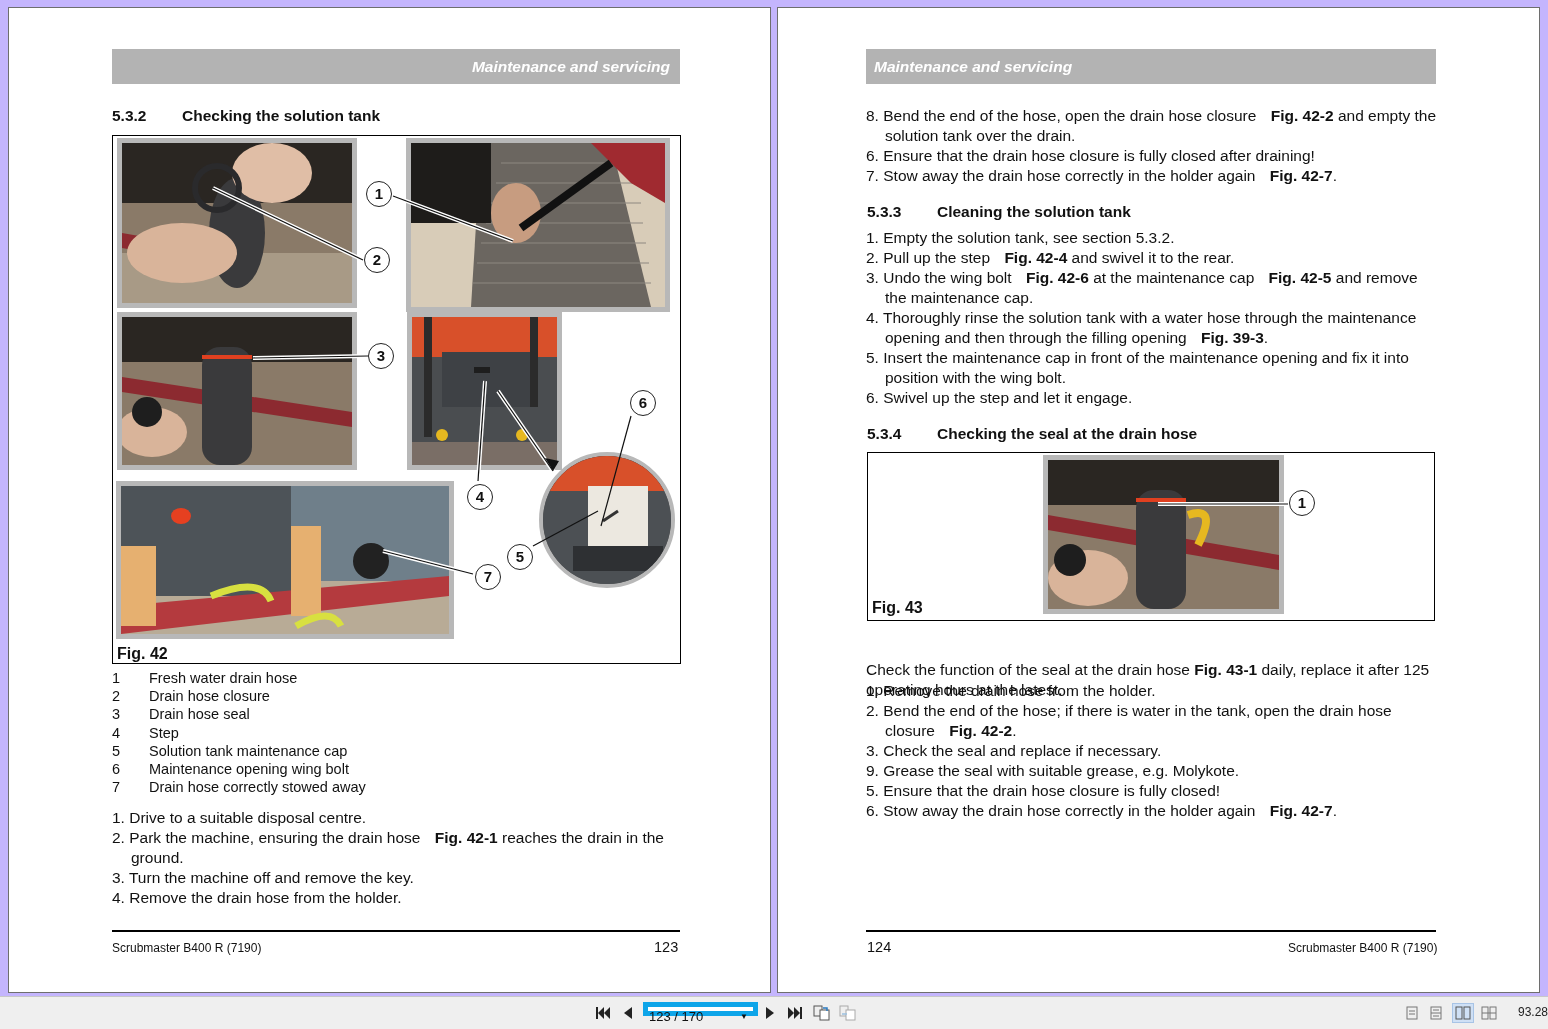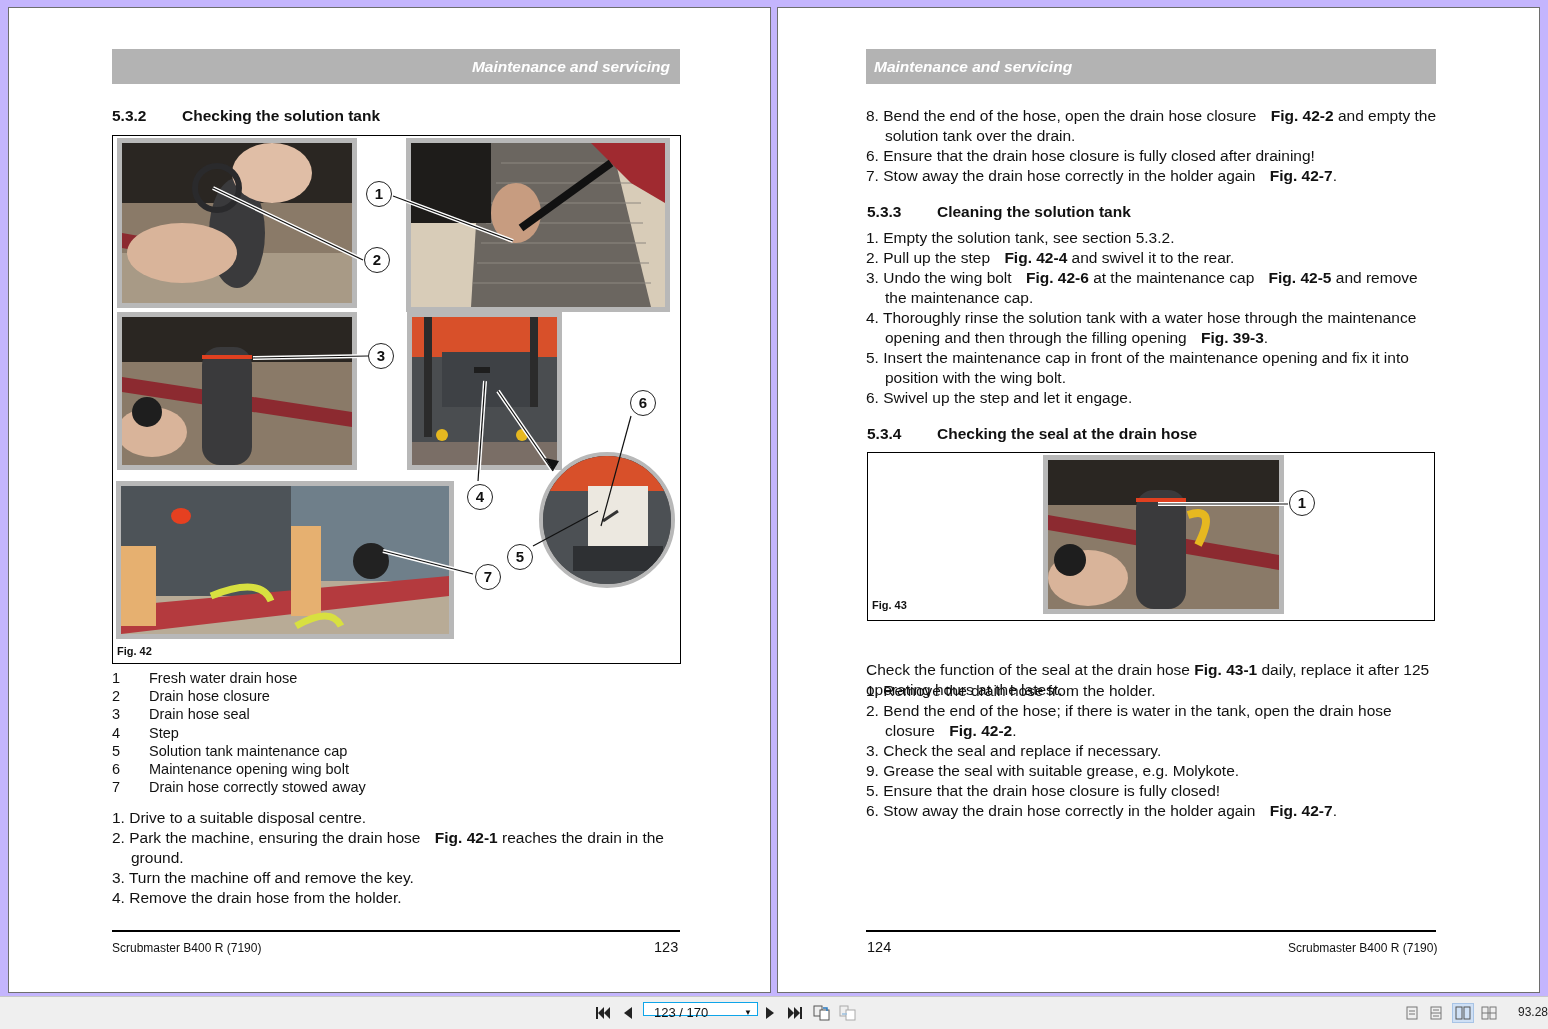--- a/index.html
+++ b/index.html
@@ -10,21 +10,21 @@
   .page.right { left: 777px; width: 763px; height: 986px; }
 
   .band { position: absolute; top: 41px; height: 35px; background: #b3b3b3; color: #fff; font-style: italic; font-weight: bold; font-size: 15.5px; line-height: 35px; }
   .left .band { left: 103px; width: 568px; text-align: right; padding-right: 10px; }
   .right .band { left: 88px; width: 570px; text-align: left; padding-left: 8px; }
 
   .sec-head { position: absolute; font-weight: bold; font-size: 15.5px; }
   .sec-head .num { display: inline-block; width: 70px; }
 
   .figbox { position: absolute; border: 1.5px solid #000; background: #fff; }
-  .fig-label { position: absolute; font-weight: bold; font-size: 11px; }
+  .fig-label { position: absolute; font-weight: bold; font-size: 16px; }
 
   .photo { position: absolute; border: 5px solid #b8b8b8; overflow: hidden; }
   .callout { position: absolute; width: 26px; height: 26px; border: 1.5px solid #222; border-radius: 50%; background: #fff; font-weight: bold; font-size: 15px; text-align: center; line-height: 23px; }
 
   .legend { position: absolute; left: 103px; top: 661px; font-size: 14.5px; line-height: 18.2px; }
   .legend .row { display: flex; }
   .legend .n { width: 37px; }
 
   .steps { position: absolute; font-size: 15.5px; line-height: 20px; }
   .steps .step { padding-left: 19px; text-indent: -19px; }
@@ -32,21 +32,21 @@
   .para { position: absolute; font-size: 15.5px; line-height: 20px; }
 
   .foot-rule { position: absolute; top: 922px; height: 2px; background: #000; }
   .left .foot-rule { left: 103px; width: 568px; }
   .right .foot-rule { left: 88px; width: 570px; }
   .foot-model { position: absolute; top: 933px; font-size: 12px; }
   .foot-page { position: absolute; top: 931px; font-size: 14.5px; }
 
   .toolbar { position: absolute; left: 0; top: 996px; width: 1548px; height: 33px; background: #efefef; border-top: 1px solid #c8c8c8; }
   .tb-btn { position: absolute; top: 6px; width: 20px; height: 20px; display: flex; align-items: center; justify-content: center; }
-  .page-select { position: absolute; left: 643px; top: 5px; width: 115px; height: 14px; background: #fff; border: 1px solid #0ea5e9; font-size: 13px; line-height: 20px; padding-left: 10px; }
+  .page-select { position: absolute; left: 643px; top: 5px; width: 115px; height: 14px; background: #fff; border: 5px solid #0ea5e9; font-size: 13px; line-height: 20px; padding-left: 1px; }
   .page-select .caret { position: absolute; right: 5px; top: 0; font-size: 8px; }
   .zoom-val { position: absolute; left: 1518px; top: 8px; font-size: 12px; color: #222; }
   .layout-btn.active { background: #cfe0f5; border: 1px solid #a8c4e6; }
 </style>
 </head>
 <body>
 
 <div class="viewer">
 
   <div class="page left">

